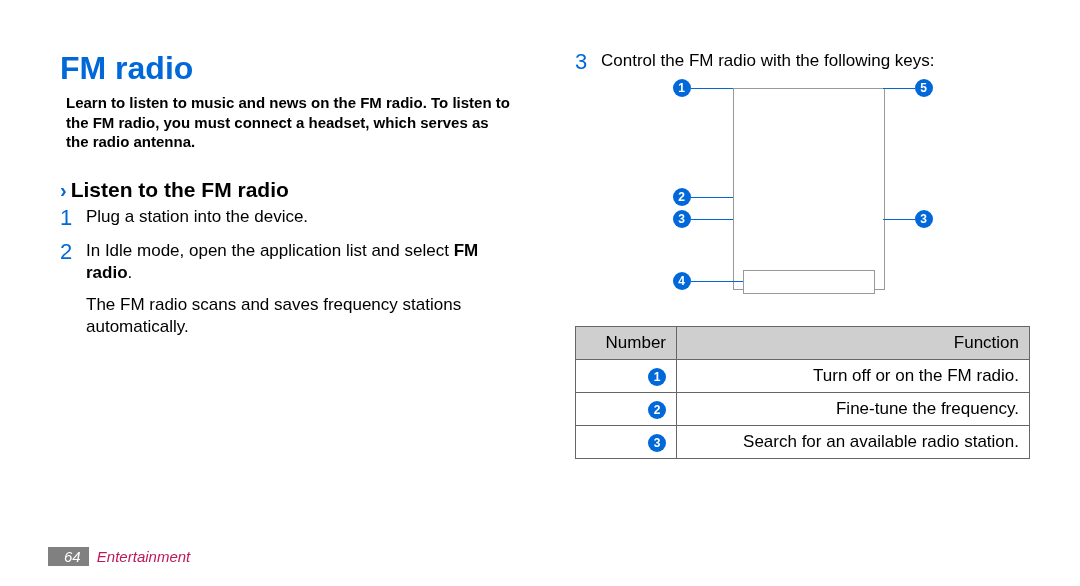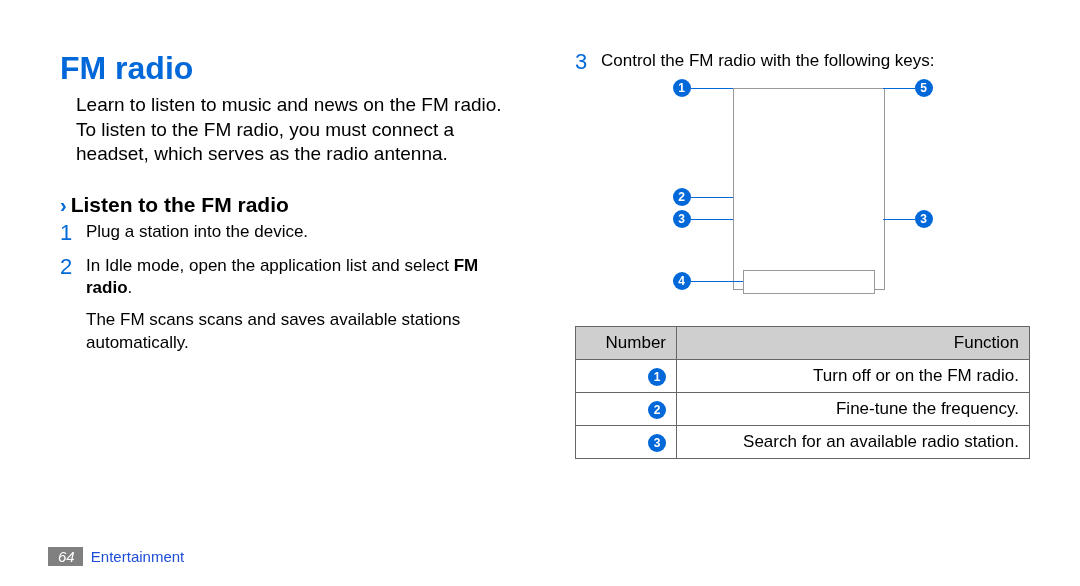--- a/index.html
+++ b/index.html
@@ -22,23 +22,24 @@
     flex: 1;
     min-width: 0;
   }
   .title {
     color: #0068d9;
     font-size: 32px;
     font-weight: bold;
     margin: 0 0 6px 0;
   }
   .intro {
-    font-size: 19px;
+    font-size: 15px;
     line-height: 1.3;
-    margin: 0 0 26px 16px;
+    margin: 0 0 26px 6px;
+    font-weight: bold;
   }
   .chev {
     color: #0068d9;
     font-weight: bold;
     font-size: 20px;
     margin-right: 4px;
   }
   .subhead {
     font-size: 21px;
     font-weight: bold;
@@ -146,25 +147,26 @@
     position: absolute;
     left: 48px;
     bottom: 20px;
     font-size: 15px;
   }
   .footer .pg {
     display: inline-block;
     background: #808080;
     color: #fff;
     font-style: italic;
-    padding: 1px 8px 1px 10px;
+    padding: 1px 8px 1px 16px;
     margin-right: 4px;
   }
   .footer .sec {
-    color: #1d4ed8;
+    font-style: italic;
+    color: #be185d;
   }
 </style>
 </head>
 <body>
 
 <div class="page">
 
   <div class="col">
     <h1 class="title">FM radio</h1>
     <p class="intro">Learn to listen to music and news on the FM radio. To listen to the FM radio, you must connect a headset, which serves as the radio antenna.</p>
@@ -177,21 +179,21 @@
       <div class="step-num">1</div>
       <div class="step-text">Plug a station into the device.</div>
     </div>
 
     <div class="step">
       <div class="step-num">2</div>
       <div class="step-text">
         <span>In Idle mode, open the application list and select </span><span class="bold">FM radio</span><span>.</span>
       </div>
     </div>
-    <div class="substep">The FM scans scans and saves available stations automatically.</div>
+    <div class="substep">The FM radio scans and saves frequency stations automatically.</div>
   </div>
 
   <div class="col">
     <div class="step">
       <div class="step-num">3</div>
       <div class="step-text">Control the FM radio with the following keys:</div>
     </div>
 
     <div class="diagram-area">
       <div class="device-box"></div>

